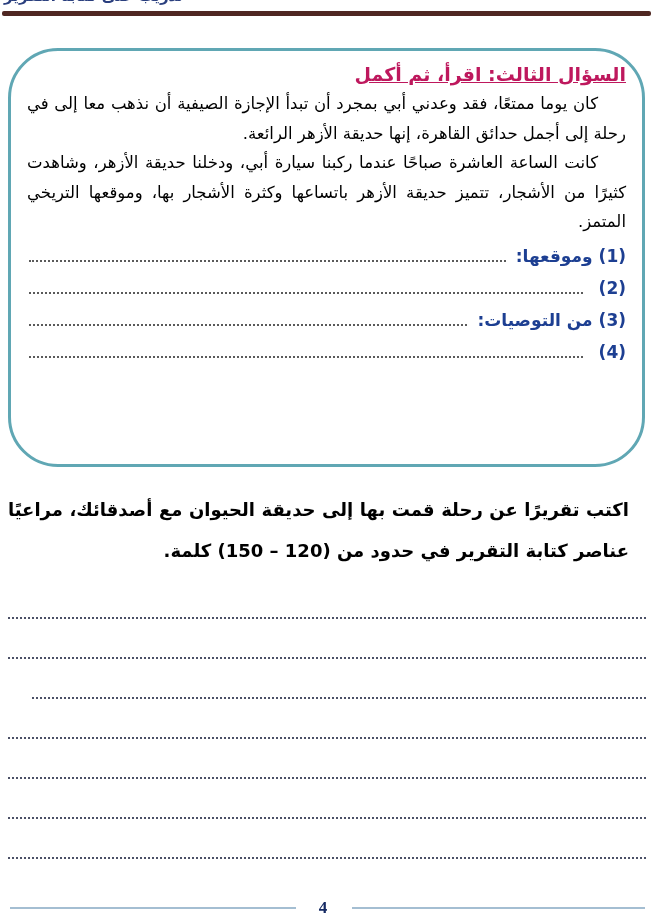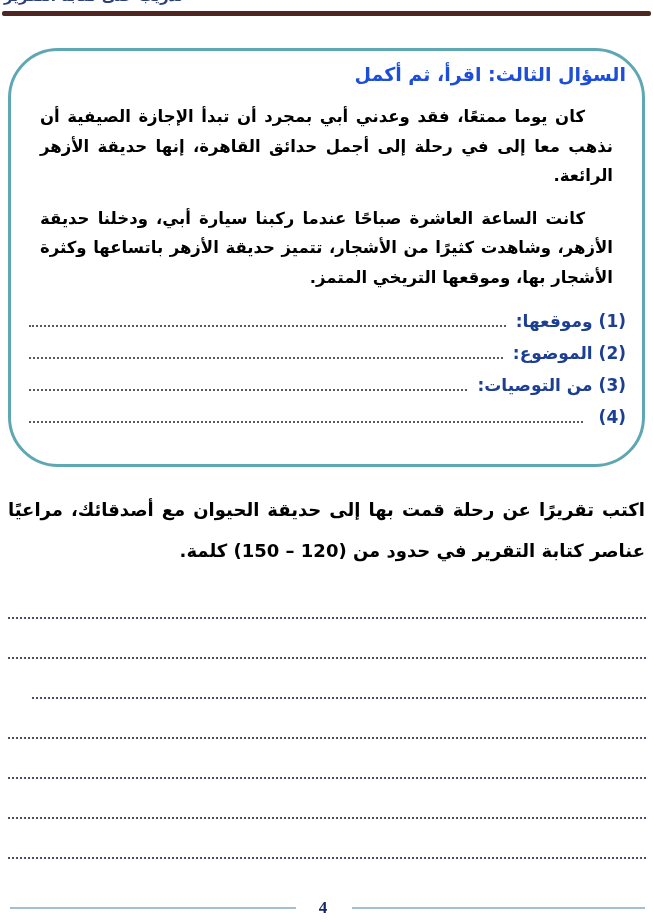--- a/index.html
+++ b/index.html
@@ -22,44 +22,44 @@
     background:#4f2722; border-radius:2px;
   }
 
   
   .qbox {
     position:absolute; top:48px; left:8px; width:637px; height:419px;
     box-sizing:border-box; border:3px solid #60a7b4; border-radius:50px;
     padding:9px 16px 10px 16px; direction:rtl;
   }
   .q-title {
-    color:#1d4ed8; font-weight:bold; font-size:19px; line-height:29px;
-    text-align:right; white-space:nowrap;
+    color:#be185d; font-weight:bold; font-size:19px; line-height:29px;
+    text-align:right; white-space:nowrap;text-decoration:underline;
   }
   .passage p {
-    margin:13px; color:#000000; font-weight:bold; font-size:16.5px;
+    margin:0; color:#000000; font-weight:normal; font-size:16.5px;
     line-height:29.5px; text-align:justify; text-align-last:right;
     text-indent:28px;
   }
   .items { margin-top:3px; }
   .fill-item {
     display:flex; align-items:baseline; direction:rtl;
     color:#1d3f92; font-weight:bold; font-size:17px; line-height:32px;
     white-space:nowrap;
   }
   .fill-item .num { margin-left:6px; }
   .fill-item .leader {
     flex:1 1 auto; border-bottom:2px dotted #5a5a5a;
     margin:0 10px 6px 2px; min-width:30px;
   }
 
   
   .q4 { position:absolute; top:482px; left:8px; width:637px; direction:rtl; }
   .q4 .instruction {
-    margin:7px 0 0 0; color:#000000; font-weight:bold; font-size:18px;
+    margin:7px 16px 0 0; color:#000000; font-weight:bold; font-size:18px;
     line-height:41px; text-align:justify; text-align-last:right;
   }
 
   
   .answers { position:absolute; top:597px; left:8px; right:7px; }
   .answer-line { height:20px; border-bottom:2px dotted #4b5066; }
   .answer-line + .answer-line { height:38px; }
   .answer-line:nth-child(3) { margin-left:24px; }
 
   
@@ -93,21 +93,20 @@
       <p>كانت الساعة العاشرة صباحًا عندما ركبنا سيارة أبي، ودخلنا حديقة الأزهر، وشاهدت كثيرًا من الأشجار، تتميز حديقة الأزهر باتساعها وكثرة الأشجار بها، وموقعها التريخي المتمز.</p>
     </div>
     <div class="items">
       <div class="fill-item">
         <span class="num">(1)</span>
         <span class="lbl">وموقعها:</span>
         <span class="leader"></span>
       </div>
       <div class="fill-item">
         <span class="num">(2)</span>
-        <span class="lbl">الموضوع:</span>
         <span class="leader"></span>
       </div>
       <div class="fill-item">
         <span class="num">(3)</span>
         <span class="lbl">من التوصيات:</span>
         <span class="leader"></span>
       </div>
       <div class="fill-item">
         <span class="num">(4)</span>
         <span class="leader"></span>

